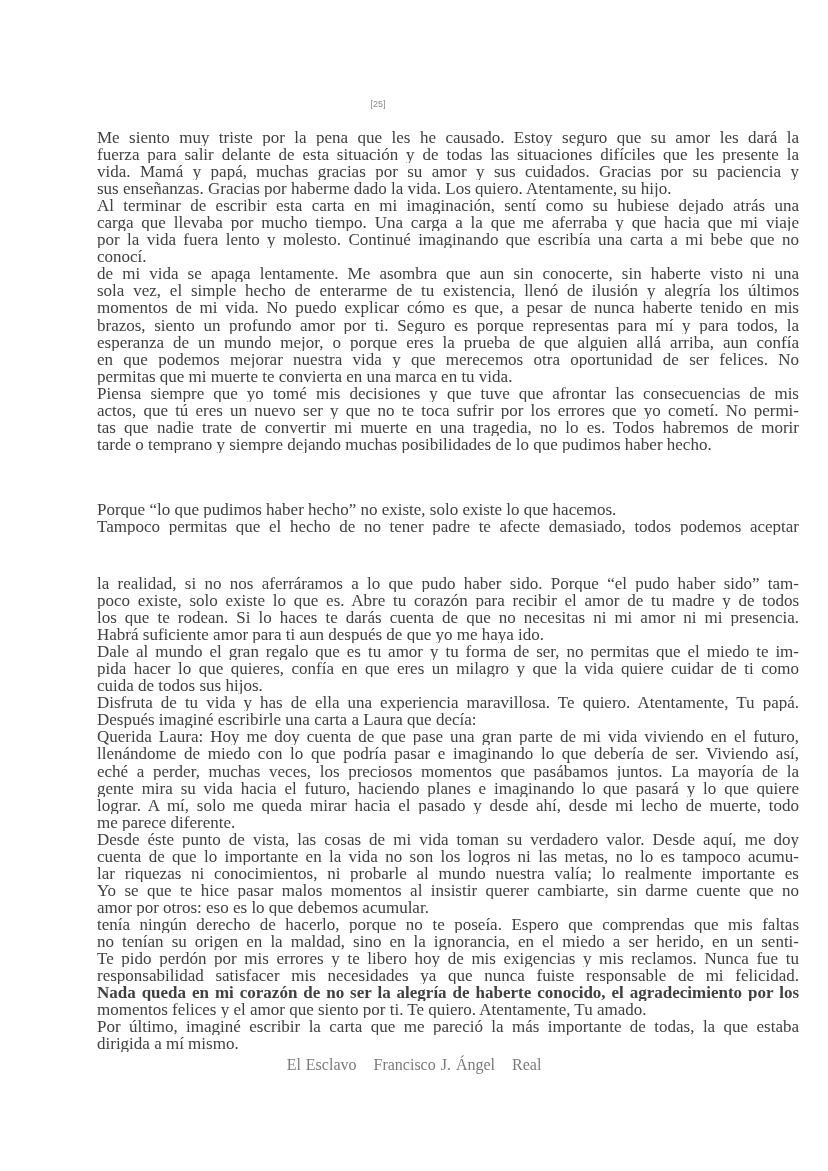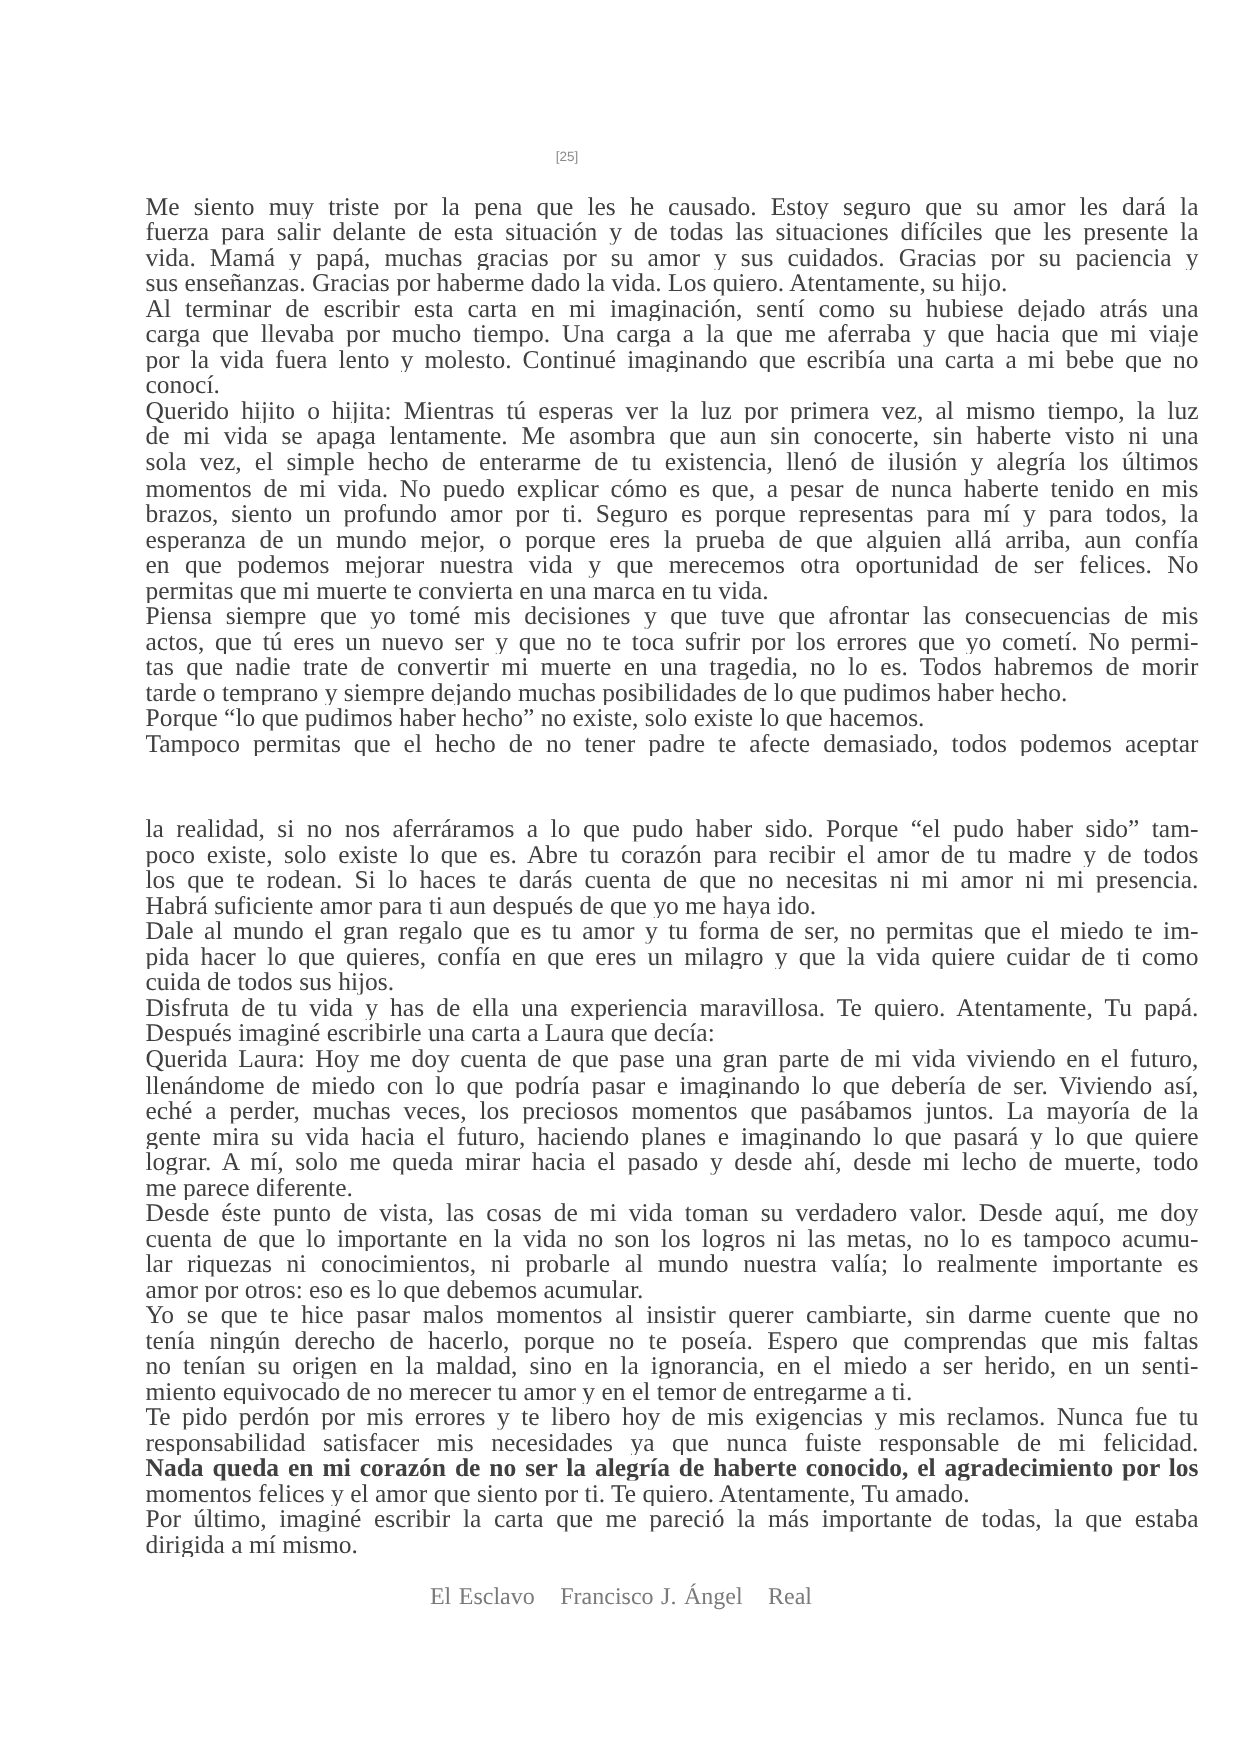--- a/index.html
+++ b/index.html
@@ -31,57 +31,55 @@
 
 <div class="body-text" id="body-text">
     <div class="line" style="white-space: normal; overflow: hidden;">Me siento muy triste por la pena que les he causado. Estoy seguro que su amor les dará la</div>
     <div class="line" style="white-space: normal; overflow: hidden;">fuerza para salir delante de esta situación y de todas las situaciones difíciles que les presente la</div>
     <div class="line" style="white-space: normal; overflow: hidden;">vida. Mamá y papá, muchas gracias por su amor y sus cuidados. Gracias por su paciencia y</div>
     <div class="line last" style="white-space: normal; overflow: hidden;">sus enseñanzas. Gracias por haberme dado la vida. Los quiero. Atentamente, su hijo.</div>
     <div class="line" style="white-space: normal; overflow: hidden;">Al terminar de escribir esta carta en mi imaginación, sentí como su hubiese dejado atrás una</div>
     <div class="line" style="white-space: normal; overflow: hidden;">carga que llevaba por mucho tiempo. Una carga a la que me aferraba y que hacia que mi viaje</div>
     <div class="line" style="white-space: normal; overflow: hidden;">por la vida fuera lento y molesto. Continué imaginando que escribía una carta a mi bebe que no</div>
     <div class="line last" style="white-space: normal; overflow: hidden;">conocí.</div>
-    <div class="line" style="white-space: normal; overflow: hidden;">Querido hijito o hijita: Mientras tú esperas ver la luz por primera vez, al mismo tiempo, la luz</div>
     <div class="line" style="white-space: normal; overflow: hidden;">de mi vida se apaga lentamente. Me asombra que aun sin conocerte, sin haberte visto ni una</div>
     <div class="line" style="white-space: normal; overflow: hidden;">sola vez, el simple hecho de enterarme de tu existencia, llenó de ilusión y alegría los últimos</div>
     <div class="line" style="white-space: normal; overflow: hidden;">momentos de mi vida. No puedo explicar cómo es que, a pesar de nunca haberte tenido en mis</div>
     <div class="line" style="white-space: normal; overflow: hidden;">brazos, siento un profundo amor por ti. Seguro es porque representas para mí y para todos, la</div>
     <div class="line" style="white-space: normal; overflow: hidden;">esperanza de un mundo mejor, o porque eres la prueba de que alguien allá arriba, aun confía</div>
     <div class="line" style="white-space: normal; overflow: hidden;">en que podemos mejorar nuestra vida y que merecemos otra oportunidad de ser felices. No</div>
     <div class="line last" style="white-space: normal; overflow: hidden;">permitas que mi muerte te convierta en una marca en tu vida.</div>
     <div class="line" style="white-space: normal; overflow: hidden;">Piensa siempre que yo tomé mis decisiones y que tuve que afrontar las consecuencias de mis</div>
     <div class="line" style="white-space: normal; overflow: hidden;">actos, que tú eres un nuevo ser y que no te toca sufrir por los errores que yo cometí. No permi-</div>
     <div class="line" style="white-space: normal; overflow: hidden;">tas que nadie trate de convertir mi muerte en una tragedia, no lo es. Todos habremos de morir</div>
     <div class="line last" style="white-space: normal; overflow: hidden;">tarde o temprano y siempre dejando muchas posibilidades de lo que pudimos haber hecho.</div>
-    <div class="line last" style="white-space: normal; overflow: hidden;">Porque “lo que pudimos haber hecho” no existe, solo existe lo que hacemos.</div>
+    <div class="line last" style="white-space: normal; overflow: hidden; margin-top: 48px;">Porque “lo que pudimos haber hecho” no existe, solo existe lo que hacemos.</div>
     <div class="line" style="white-space: normal; overflow: hidden;">Tampoco permitas que el hecho de no tener padre te afecte demasiado, todos podemos aceptar</div>
     <div class="line" style="white-space: normal; overflow: hidden; margin-top: 40px;">la realidad, si no nos aferráramos a lo que pudo haber sido. Porque “el pudo haber sido” tam-</div>
     <div class="line" style="white-space: normal; overflow: hidden;">poco existe, solo existe lo que es. Abre tu corazón para recibir el amor de tu madre y de todos</div>
     <div class="line" style="white-space: normal; overflow: hidden;">los que te rodean. Si lo haces te darás cuenta de que no necesitas ni mi amor ni mi presencia.</div>
     <div class="line last" style="white-space: normal; overflow: hidden;">Habrá suficiente amor para ti aun después de que yo me haya ido.</div>
     <div class="line" style="white-space: normal; overflow: hidden;">Dale al mundo el gran regalo que es tu amor y tu forma de ser, no permitas que el miedo te im-</div>
     <div class="line" style="white-space: normal; overflow: hidden;">pida hacer lo que quieres, confía en que eres un milagro y que la vida quiere cuidar de ti como</div>
     <div class="line last" style="white-space: normal; overflow: hidden;">cuida de todos sus hijos.</div>
     <div class="line" style="white-space: normal; overflow: hidden;">Disfruta de tu vida y has de ella una experiencia maravillosa. Te quiero. Atentamente, Tu papá.</div>
     <div class="line last" style="white-space: normal; overflow: hidden;">Después imaginé escribirle una carta a Laura que decía:</div>
     <div class="line" style="white-space: normal; overflow: hidden;">Querida Laura: Hoy me doy cuenta de que pase una gran parte de mi vida viviendo en el futuro,</div>
     <div class="line" style="white-space: normal; overflow: hidden;">llenándome de miedo con lo que podría pasar e imaginando lo que debería de ser. Viviendo así,</div>
     <div class="line" style="white-space: normal; overflow: hidden;">eché a perder, muchas veces, los preciosos momentos que pasábamos juntos. La mayoría de la</div>
     <div class="line" style="white-space: normal; overflow: hidden;">gente mira su vida hacia el futuro, haciendo planes e imaginando lo que pasará y lo que quiere</div>
     <div class="line" style="white-space: normal; overflow: hidden;">lograr. A mí, solo me queda mirar hacia el pasado y desde ahí, desde mi lecho de muerte, todo</div>
     <div class="line last" style="white-space: normal; overflow: hidden;">me parece diferente.</div>
     <div class="line" style="white-space: normal; overflow: hidden;">Desde éste punto de vista, las cosas de mi vida toman su verdadero valor. Desde aquí, me doy</div>
     <div class="line" style="white-space: normal; overflow: hidden;">cuenta de que lo importante en la vida no son los logros ni las metas, no lo es tampoco acumu-</div>
     <div class="line" style="white-space: normal; overflow: hidden;">lar riquezas ni conocimientos, ni probarle al mundo nuestra valía; lo realmente importante es</div>
+    <div class="line" style="white-space: normal; overflow: hidden;">Yo se que te hice pasar malos momentos al insistir querer cambiarte, sin darme cuente que no</div>
     <div class="line last" style="white-space: normal; overflow: hidden;">amor por otros: eso es lo que debemos acumular.</div>
-    <div class="line" style="white-space: normal; overflow: hidden;">Yo se que te hice pasar malos momentos al insistir querer cambiarte, sin darme cuente que no</div>
     <div class="line" style="white-space: normal; overflow: hidden;">tenía ningún derecho de hacerlo, porque no te poseía. Espero que comprendas que mis faltas</div>
     <div class="line" style="white-space: normal; overflow: hidden;">no tenían su origen en la maldad, sino en la ignorancia, en el miedo a ser herido, en un senti-</div>
-    <div class="line last" style="white-space: normal; overflow: hidden;">miento equivocado de no merecer tu amor y en el temor de entregarme a ti.</div>
     <div class="line" style="white-space: normal; overflow: hidden;">Te pido perdón por mis errores y te libero hoy de mis exigencias y mis reclamos. Nunca fue tu</div>
     <div class="line" style="white-space: normal; overflow: hidden;">responsabilidad satisfacer mis necesidades ya que nunca fuiste responsable de mi felicidad.</div>
     <div class="line" style="white-space: normal; overflow: hidden; font-weight: bold;">Nada queda en mi corazón de no ser la alegría de haberte conocido, el agradecimiento por los</div>
     <div class="line last" style="white-space: normal; overflow: hidden;">momentos felices y el amor que siento por ti. Te quiero. Atentamente, Tu amado.</div>
     <div class="line" style="white-space: normal; overflow: hidden;">Por último, imaginé escribir la carta que me pareció la más importante de todas, la que estaba</div>
     <div class="line last" style="white-space: normal; overflow: hidden;">dirigida a mí mismo.</div>
   </div>
 
 <div class="footer">
   <span>El Esclavo</span>

